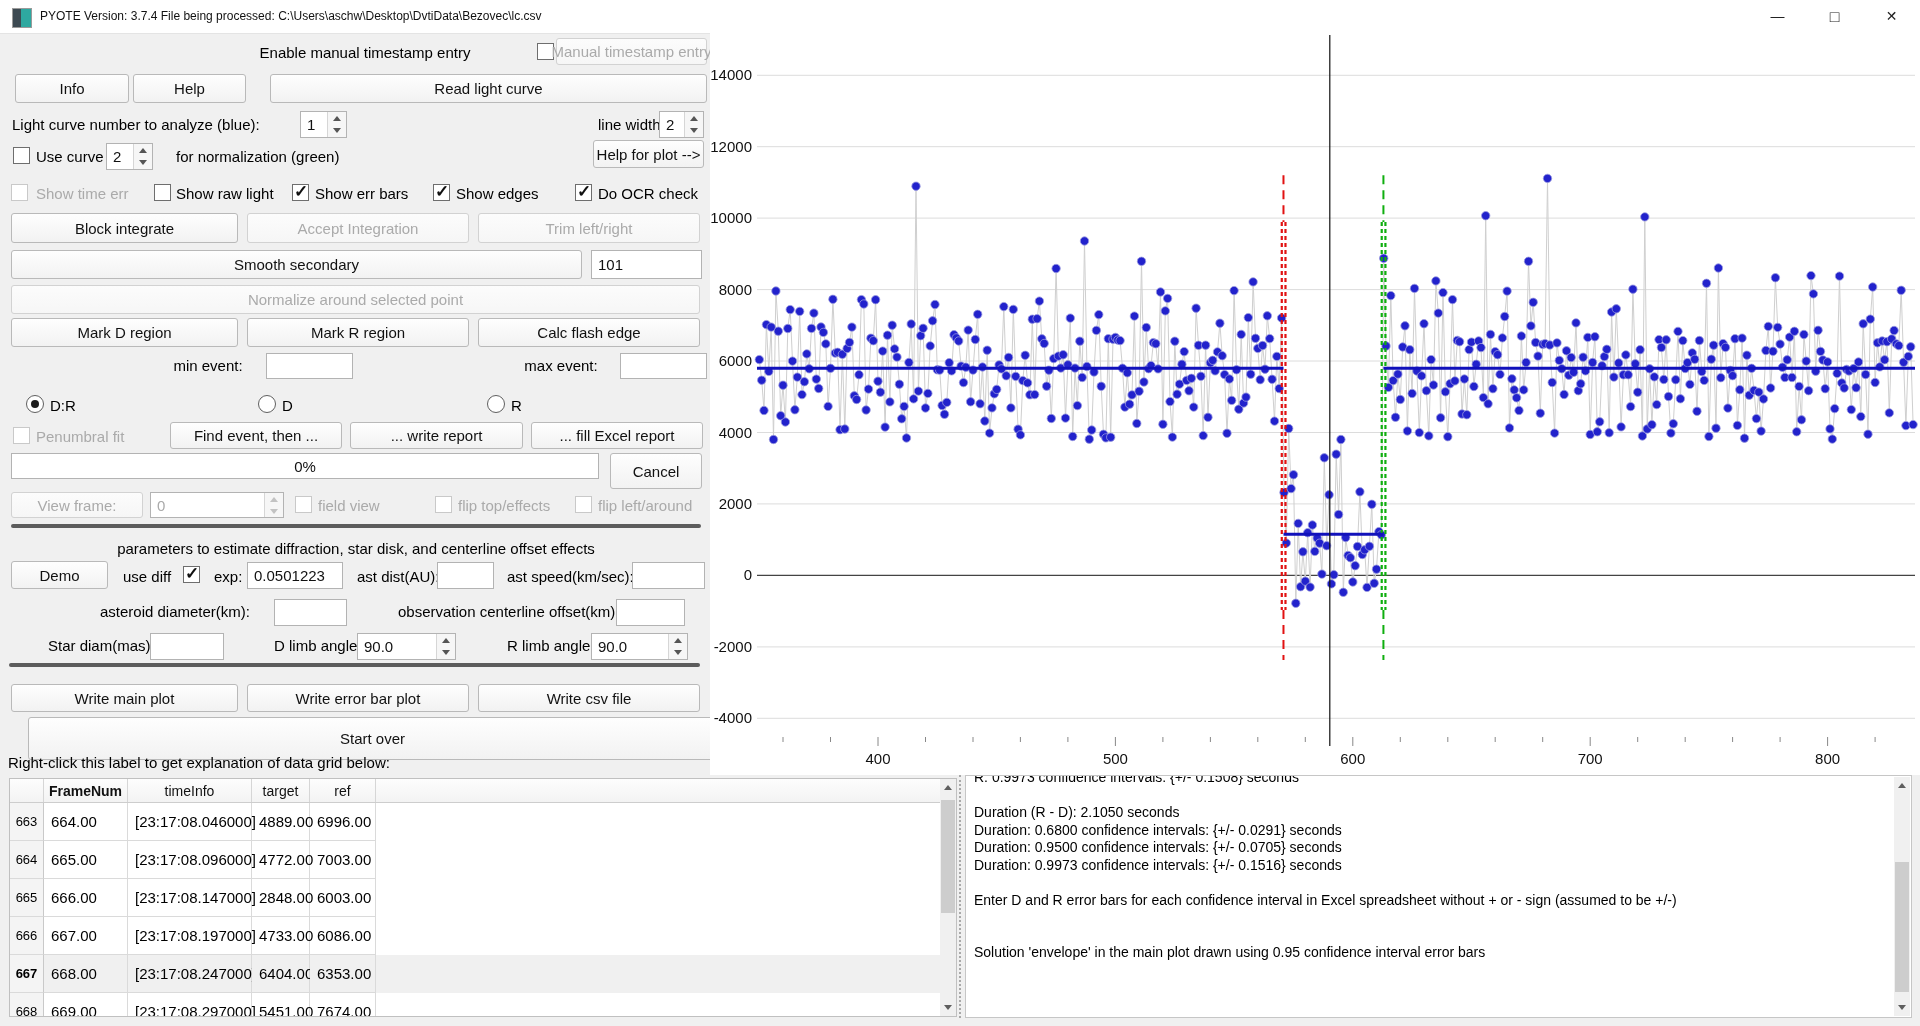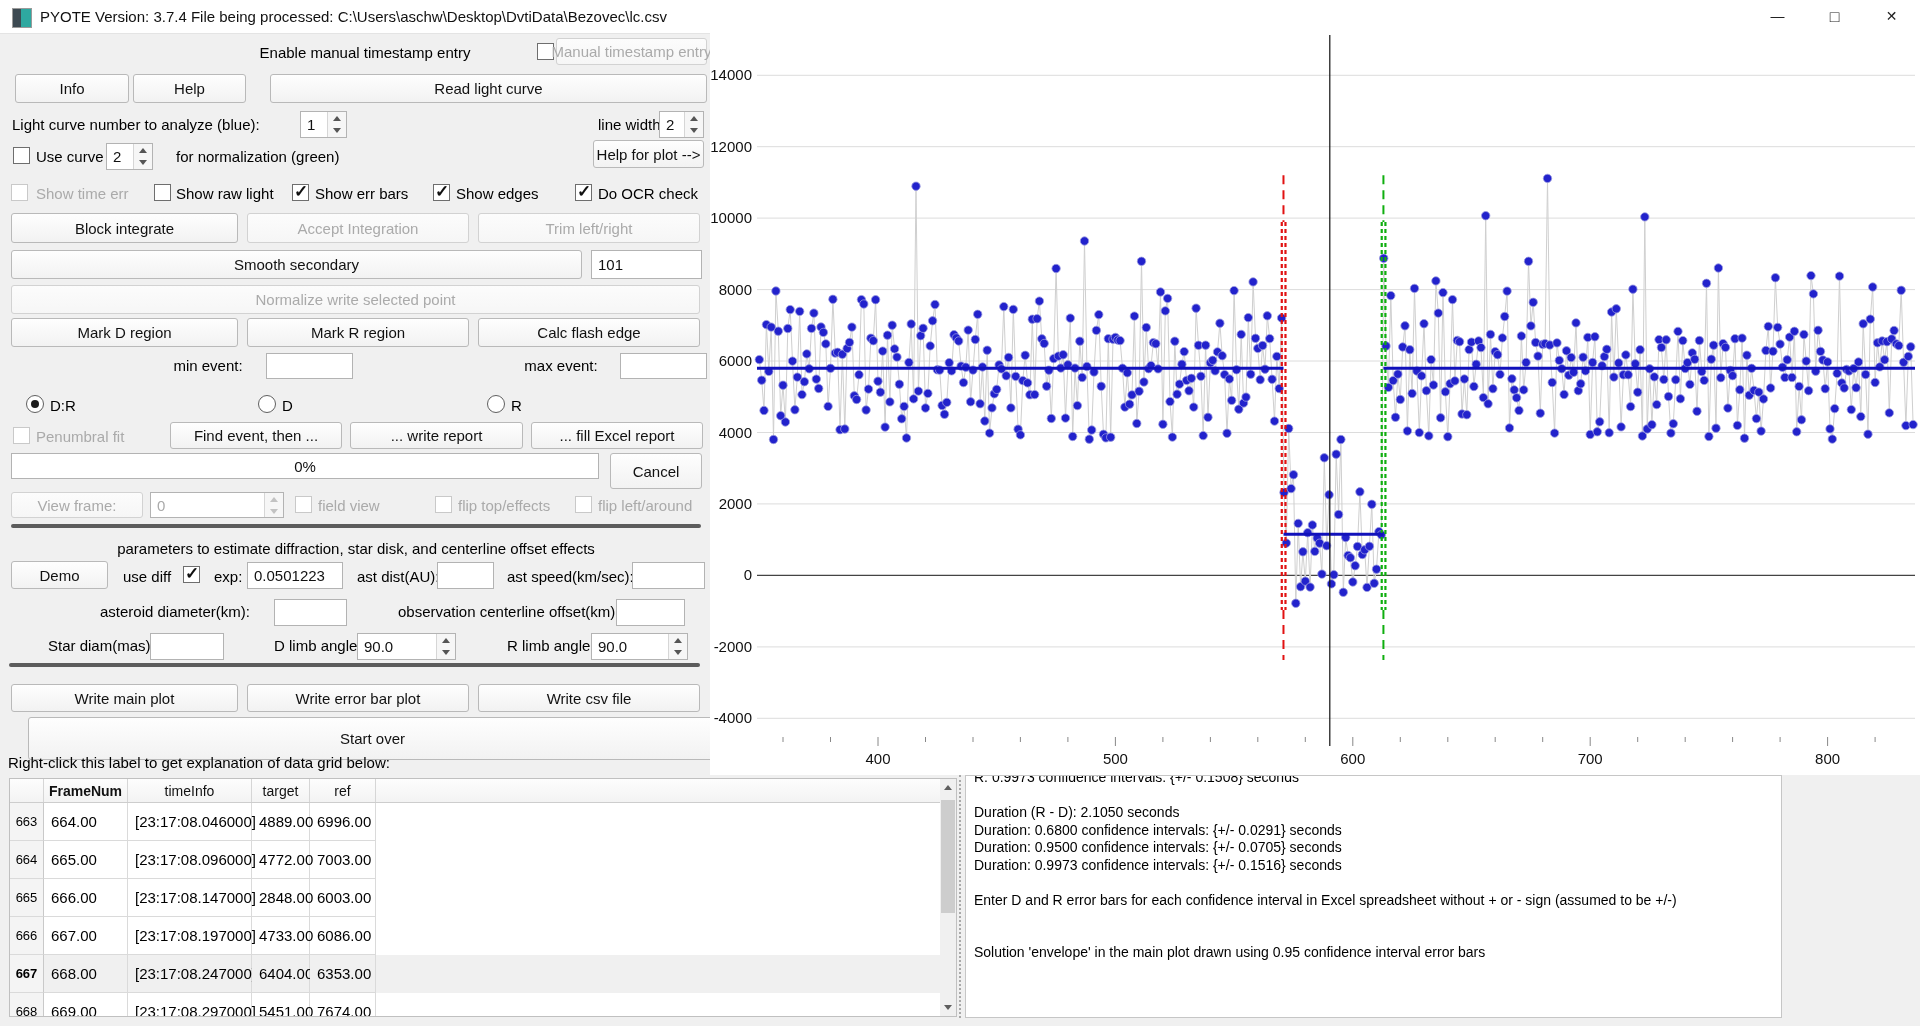--- a/index.html
+++ b/index.html
@@ -1,20 +1,20 @@
 <!DOCTYPE html>
 <html><head>
 <meta charset="utf-8">
 <style>
   html,body{margin:0;padding:0;}
   body{width:1920px;height:1026px;background:#f0f0f0;font-family:"Liberation Sans",sans-serif;overflow:hidden;position:relative;}
   
   .titlebar{position:absolute;left:0;top:0;width:1920px;height:33px;background:#ffffff;border-bottom:1px solid #e4e4e4;}
   .app-icon{position:absolute;left:12px;top:8px;width:18px;height:18px;border:1px solid #9a9a9a;background:linear-gradient(90deg,#3d4a52 0 45%,#2ea8a0 45% 100%);}
-  .title-text{position:absolute;left:40px;top:0;height:33px;line-height:33px;font-size:15px;color:#111;white-space:nowrap;}
+  .title-text{position:absolute;left:40px;top:0;height:33px;line-height:33px;font-size:12px;color:#111;white-space:nowrap;}
   .win-btn{position:absolute;top:0;width:57px;height:33px;text-align:center;line-height:33px;font-size:14px;color:#222;}
   
   .b{position:absolute;display:flex;align-items:center;justify-content:center;background:linear-gradient(#fefefe,#f2f2f2);border:1px solid #b9b9b9;border-radius:3px;font-size:15px;color:#111;white-space:nowrap;box-sizing:border-box;}
   .b.disabled{color:#aaaaaa;border-color:#d2d2d2;background:linear-gradient(#fcfcfc,#f6f6f6);}
   .l{position:absolute;font-size:15px;color:#000;white-space:nowrap;}
   .l.disabled{color:#aaaaaa;}
   .l.right{text-align:center;}
   .f{position:absolute;background:#fff;border:1px solid #b3b3b3;font-size:15px;color:#111;display:flex;align-items:center;padding:0 6px;box-sizing:border-box;}
   .cb{position:absolute;width:17px;height:17px;background:#fff;border:1px solid #6e6e6e;box-sizing:border-box;}
   .cb.disabled{border-color:#c9c9c9;}
@@ -46,21 +46,21 @@
   .td.filler{border:none;background:#fff;}
   .th.filler{border:none;}
   
   .sb{position:absolute;width:16px;background:#f0f0f0;}
   .sb-arrow{position:absolute;left:0;width:16px;height:17px;background:#f0f0f0;display:flex;align-items:center;justify-content:center;}
   .sb-thumb{position:absolute;left:1px;width:14px;background:#cdcdcd;}
   .sb .tri-up{border-bottom-color:#5e5e5e;}
   .sb .tri-down{border-top-color:#5e5e5e;}
   .splitter{position:absolute;left:959px;top:775px;width:3px;height:243px;border-left:2px dotted #a9a9a9;}
   
-  .log{position:absolute;left:965px;top:775px;width:817px;height:243px;background:#fff;border:1px solid #c6c6c6;box-sizing:border-box;overflow:hidden;}
+  .log{position:absolute;left:965px;top:775px;width:947px;height:243px;background:#fff;border:1px solid #c6c6c6;box-sizing:border-box;overflow:hidden;}
   .log-inner{margin-top:-7px;padding-left:8px;}
   .logline{font-size:14px;line-height:17.5px;color:#000;white-space:pre;}
 </style>
 </head>
 <body>
 
 <div class="titlebar">
   <div class="app-icon"></div>
   <div class="title-text">PYOTE Version: 3.7.4  File being processed: C:\Users\aschw\Desktop\DvtiData\Bezovec\lc.csv</div>
   <div class="win-btn" style="left:1749px">—</div>
@@ -134,21 +134,21 @@
   </span>
 <div class="l" style="left:598px;top:185px">Do OCR check</div>
 
 <div class="b" style="left:11px;top:213px;width:227px;height:30px">Block integrate</div>
 <div class="b disabled" style="left:247px;top:213px;width:222px;height:30px">Accept Integration</div>
 <div class="b disabled" style="left:478px;top:213px;width:222px;height:30px">Trim left/right</div>
 
 <div class="b" style="left:11px;top:250px;width:571px;height:29px">Smooth secondary</div>
 <div class="f" style="left:591px;top:250px;width:111px;height:29px">101</div>
 
-<div class="b disabled" style="left:11px;top:285px;width:689px;height:29px">Normalize write selected point</div>
+<div class="b disabled" style="left:11px;top:285px;width:689px;height:29px">Normalize around selected point</div>
 
 <div class="b" style="left:11px;top:318px;width:227px;height:29px">Mark D region</div>
 <div class="b" style="left:247px;top:318px;width:222px;height:29px">Mark R region</div>
 <div class="b" style="left:478px;top:318px;width:222px;height:29px">Calc flash edge</div>
 
 <div class="l right" style="left:158px;top:357px;width:100px">min event:</div>
 <div class="f" style="left:266px;top:353px;width:87px;height:26px"></div>
 <div class="l right" style="left:512px;top:357px;width:98px">max event:</div>
 <div class="f" style="left:620px;top:353px;width:87px;height:26px"></div>
 

